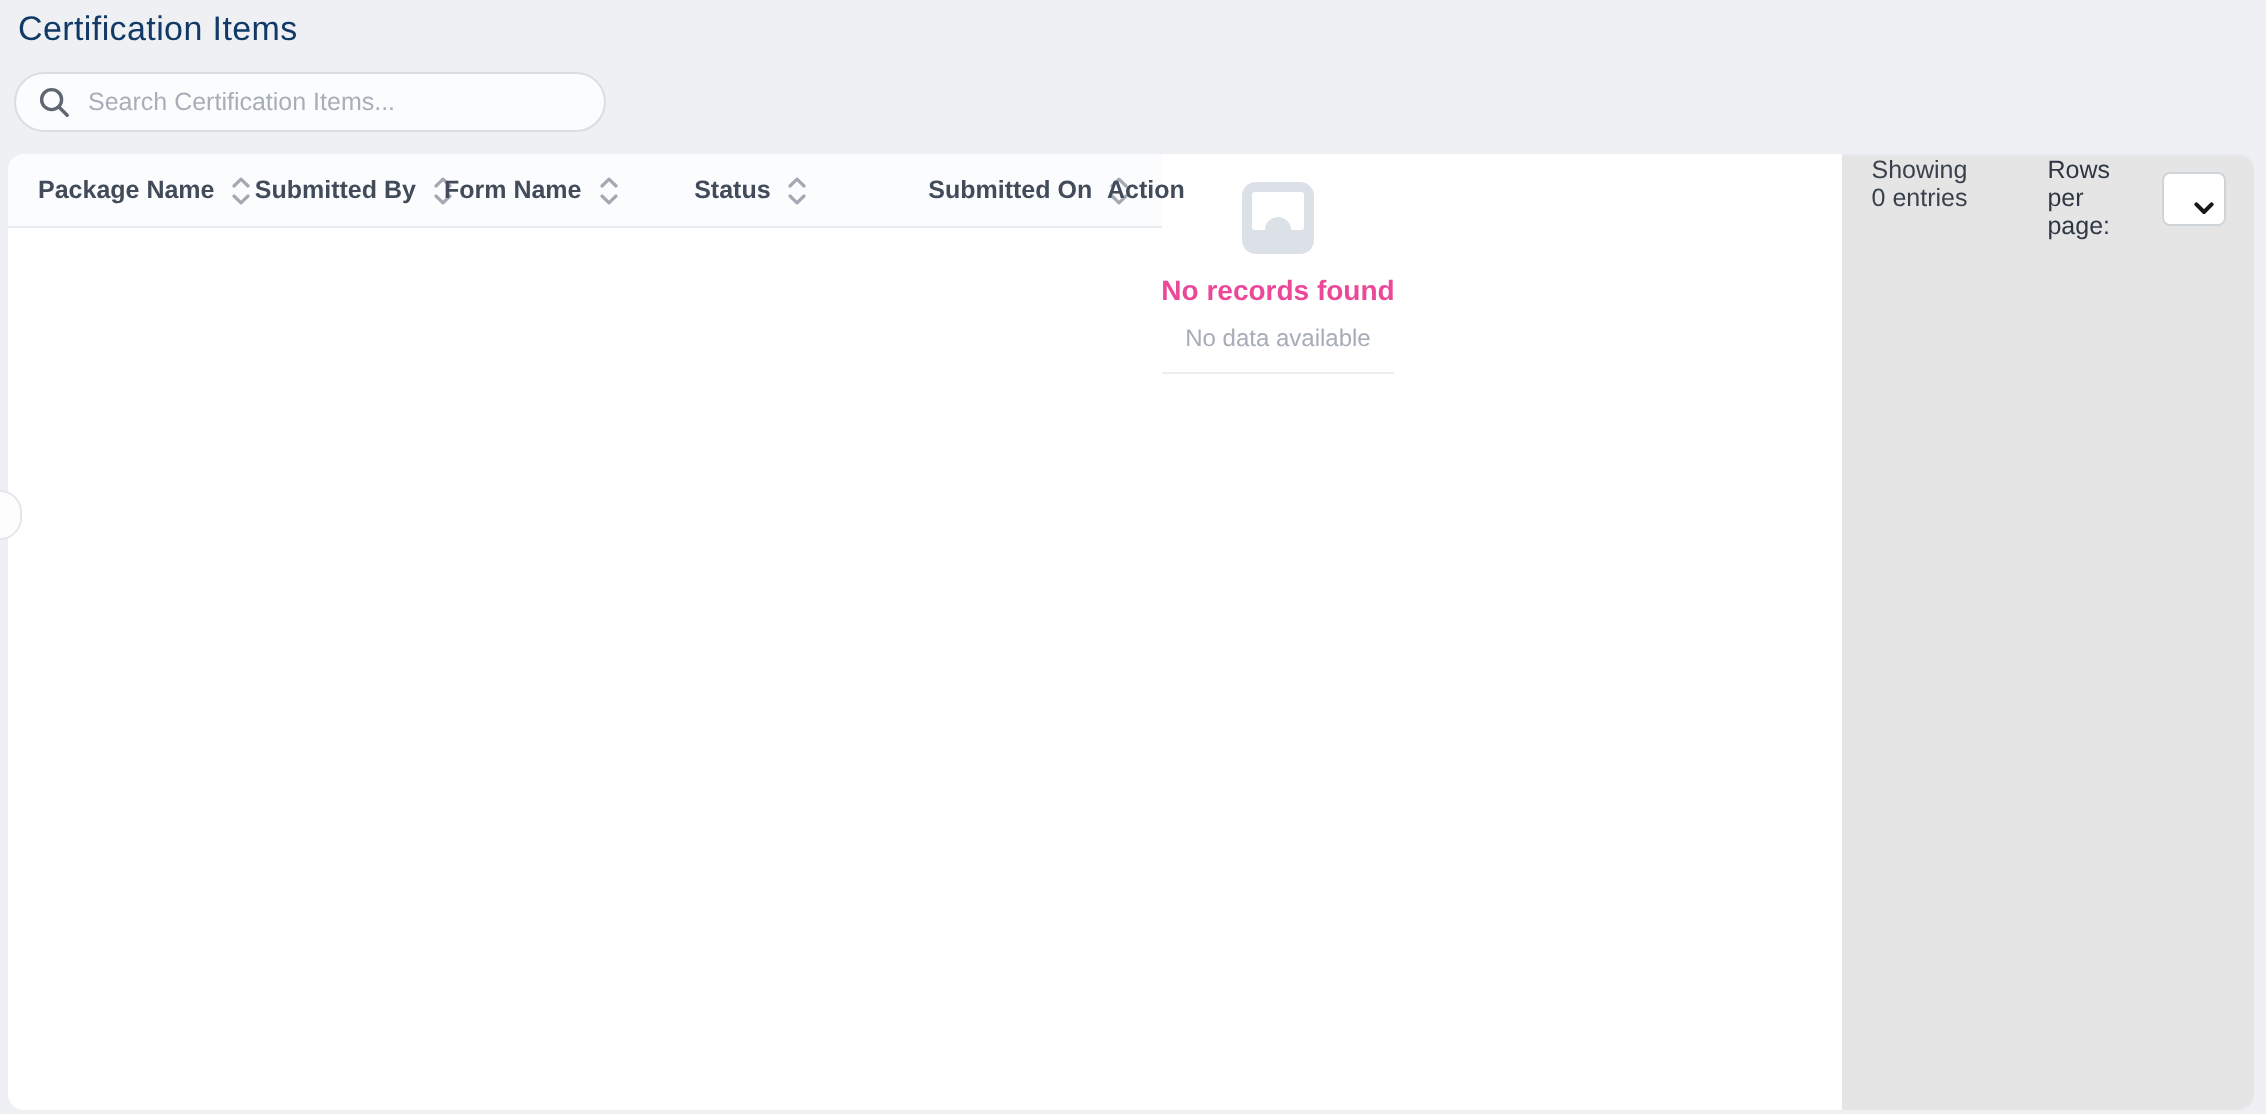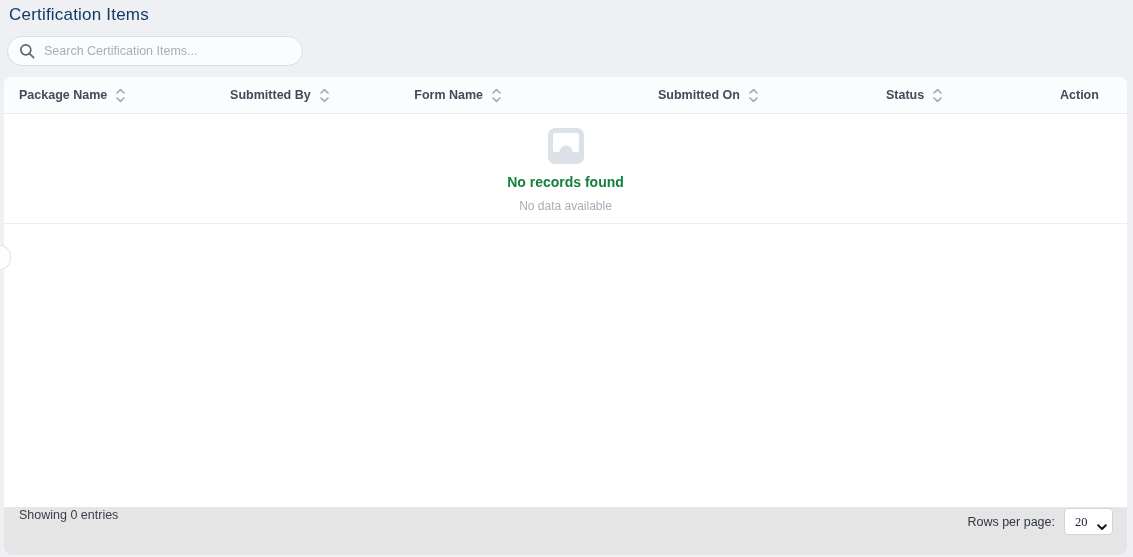--- a/index.html
+++ b/index.html
@@ -41,21 +41,21 @@
     width:16px; height:16px;
     pointer-events:none;
   }
   
   .card {
     margin:11px 6px 0 4px;
     height:478px;
     background:#ffffff;
     border-radius:8px;
     display:flex;
-    flex-direction:column;
+    flex-direction:row;
     overflow:hidden;
   }
   .thead {
     display:grid;
     grid-template-columns:18.8% 16.4% 21.7% 20.3% 15.5% 7.3%;
     height:37px;
     background:#fbfcfd;
     border-bottom:1px solid #e9ecef;
     flex:0 0 auto;
   }
@@ -80,21 +80,21 @@
     align-items:center;
     justify-content:flex-start;
     padding-top:14px;
     text-align:center;
   }
   .empty-icon { width:36px; height:36px; }
   .empty-title {
     margin-top:10px;
     font-size:14px;
     font-weight:700;
-    color:#15803d;
+    color:#ec4899;
   }
   .empty-subtitle {
     margin-top:9px;
     font-size:12px;
     color:#a7adb6;
   }
   .tbody-filler { flex:1 1 auto; background:#ffffff; }
   
   .tfoot {
     flex:0 0 48px;
@@ -180,30 +180,30 @@
     <div class="th">
       <span>Form Name</span>
       <span class="sort-icon">
         <svg width="9" height="15" viewBox="0 0 9 15" fill="none">
             <path d="M1 5 L4.5 1.6 L8 5" stroke="#a3a9b3" stroke-width="1.6" stroke-linecap="round" stroke-linejoin="round"></path>
             <path d="M1 10 L4.5 13.4 L8 10" stroke="#a3a9b3" stroke-width="1.6" stroke-linecap="round" stroke-linejoin="round"></path>
           </svg>
       </span>
     </div>
     <div class="th">
+      <span>Status</span>
+      <span class="sort-icon">
+        <svg width="9" height="15" viewBox="0 0 9 15" fill="none">
+            <path d="M1 5 L4.5 1.6 L8 5" stroke="#a3a9b3" stroke-width="1.6" stroke-linecap="round" stroke-linejoin="round"></path>
+            <path d="M1 10 L4.5 13.4 L8 10" stroke="#a3a9b3" stroke-width="1.6" stroke-linecap="round" stroke-linejoin="round"></path>
+          </svg>
+      </span>
+    </div>
+    <div class="th">
       <span>Submitted On</span>
-      <span class="sort-icon">
-        <svg width="9" height="15" viewBox="0 0 9 15" fill="none">
-            <path d="M1 5 L4.5 1.6 L8 5" stroke="#a3a9b3" stroke-width="1.6" stroke-linecap="round" stroke-linejoin="round"></path>
-            <path d="M1 10 L4.5 13.4 L8 10" stroke="#a3a9b3" stroke-width="1.6" stroke-linecap="round" stroke-linejoin="round"></path>
-          </svg>
-      </span>
-    </div>
-    <div class="th">
-      <span>Status</span>
       <span class="sort-icon">
         <svg width="9" height="15" viewBox="0 0 9 15" fill="none">
             <path d="M1 5 L4.5 1.6 L8 5" stroke="#a3a9b3" stroke-width="1.6" stroke-linecap="round" stroke-linejoin="round"></path>
             <path d="M1 10 L4.5 13.4 L8 10" stroke="#a3a9b3" stroke-width="1.6" stroke-linecap="round" stroke-linejoin="round"></path>
           </svg>
       </span>
     </div>
     <div class="th no-sort">
       <span>Action</span>
     </div>

